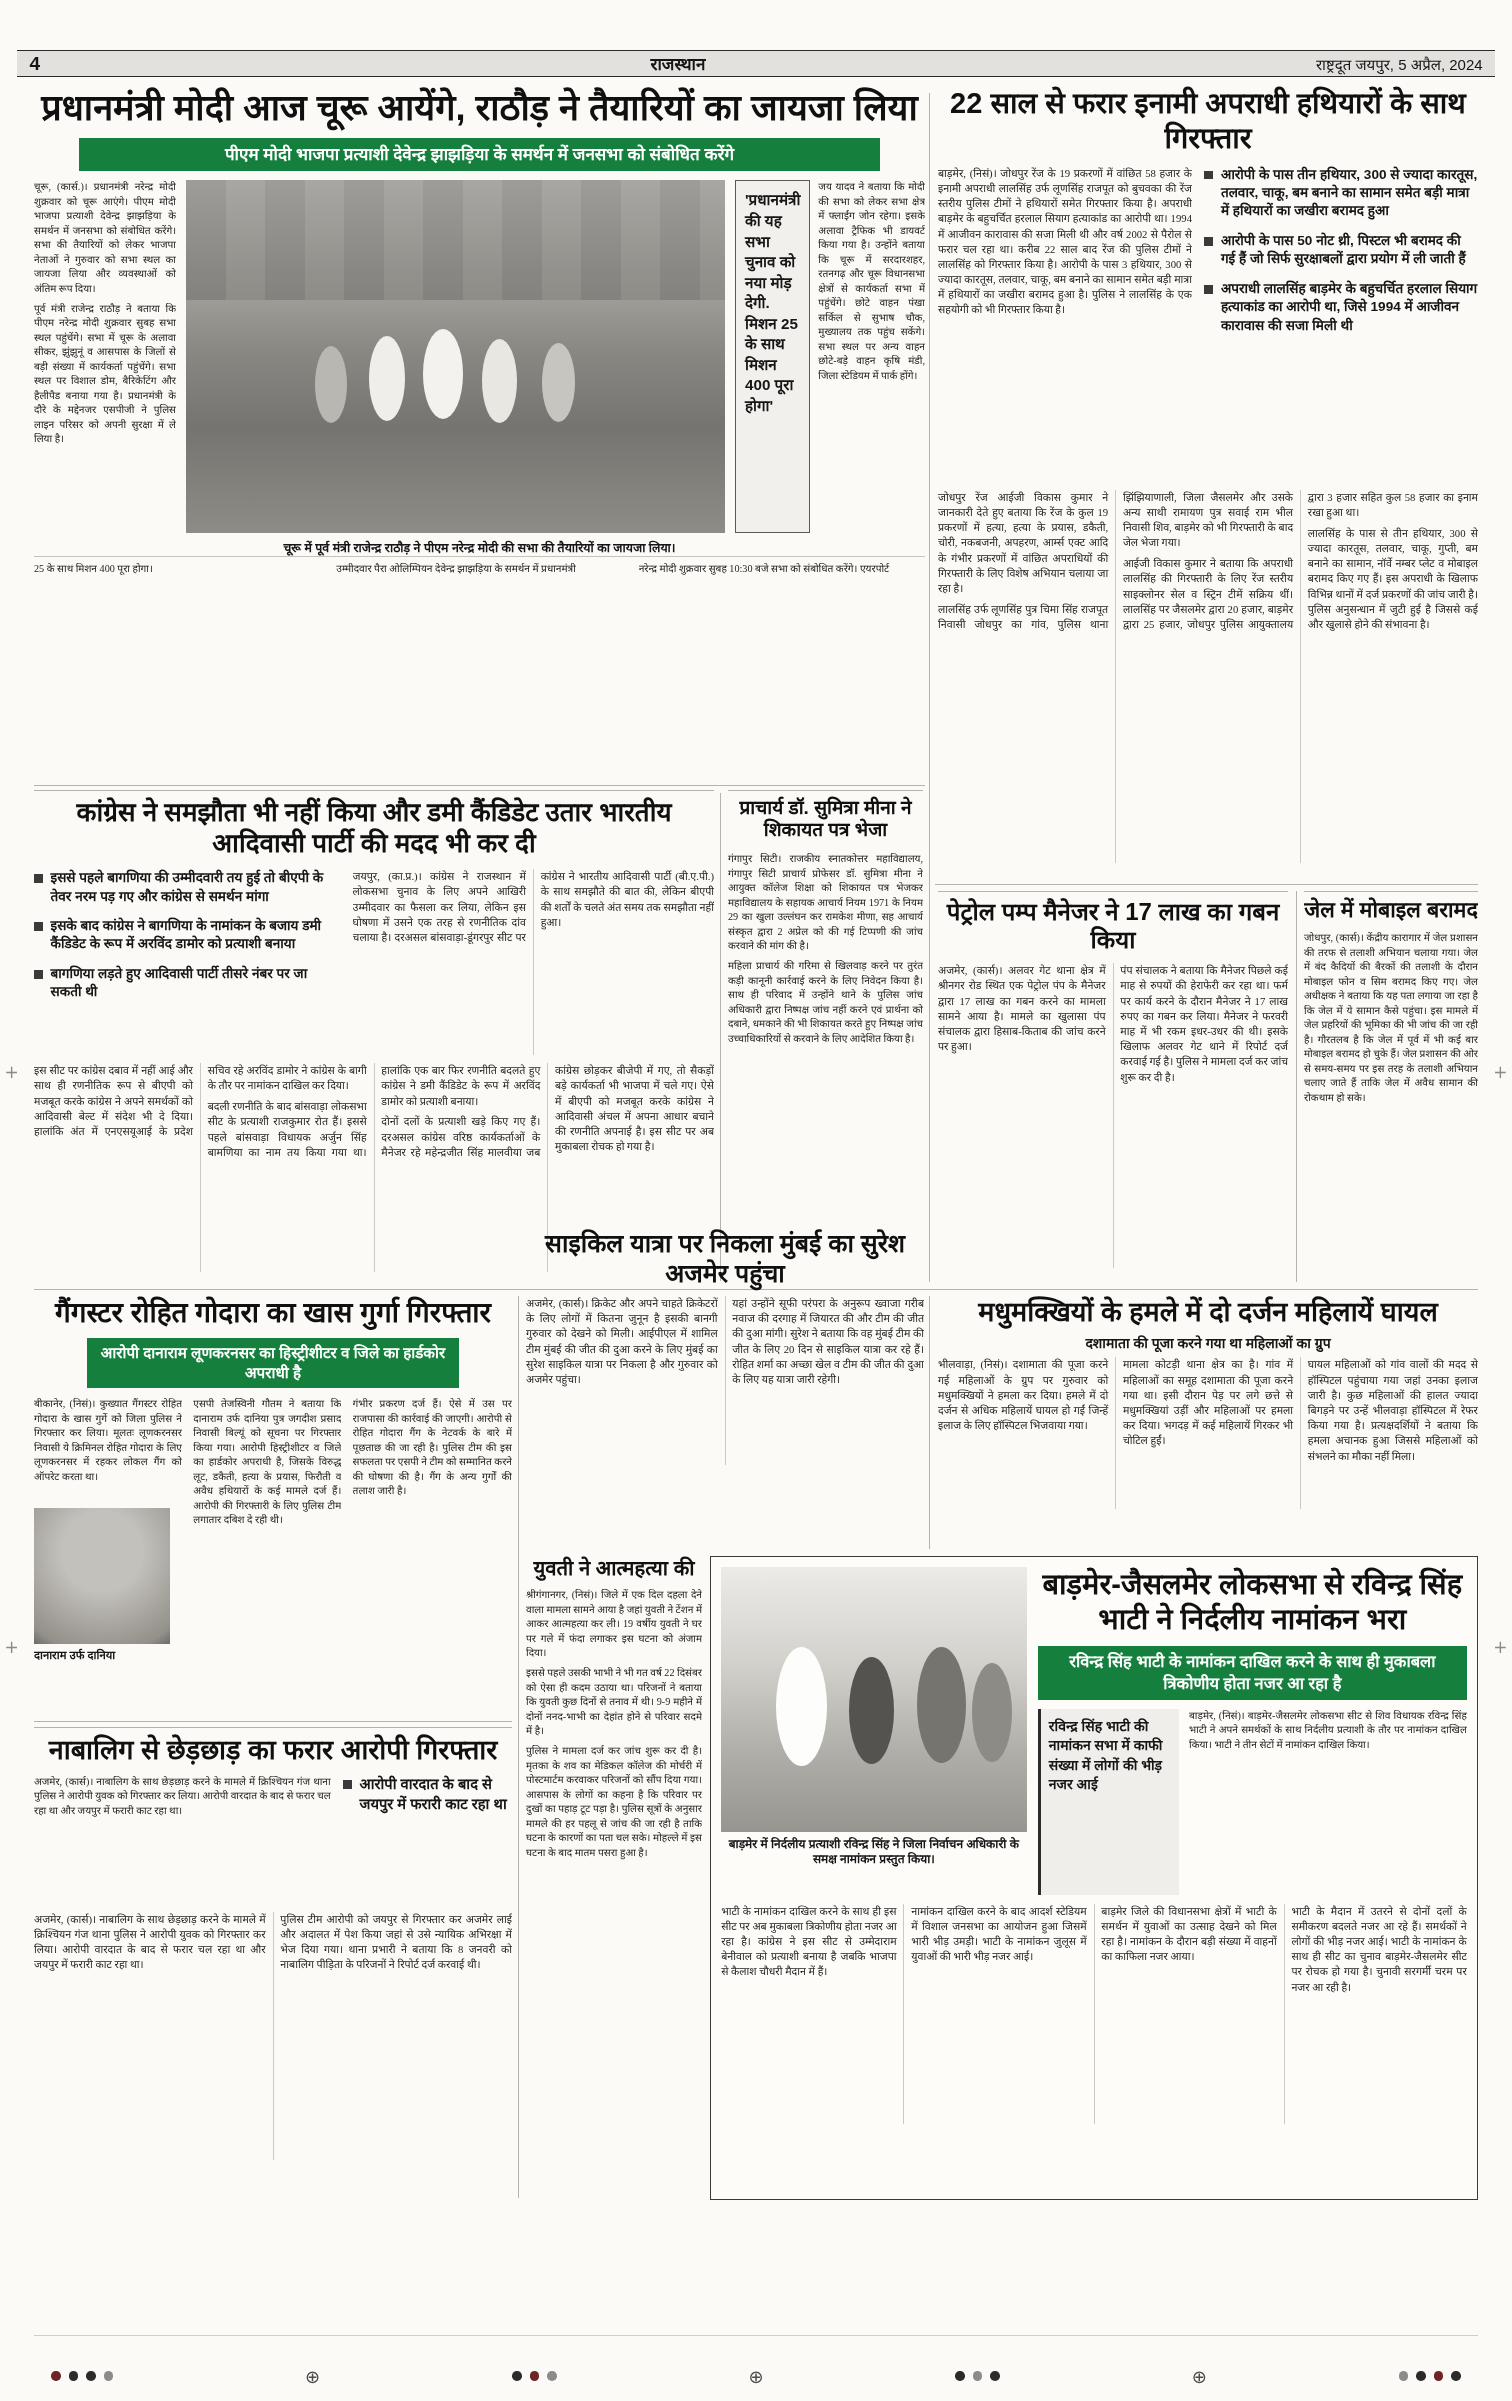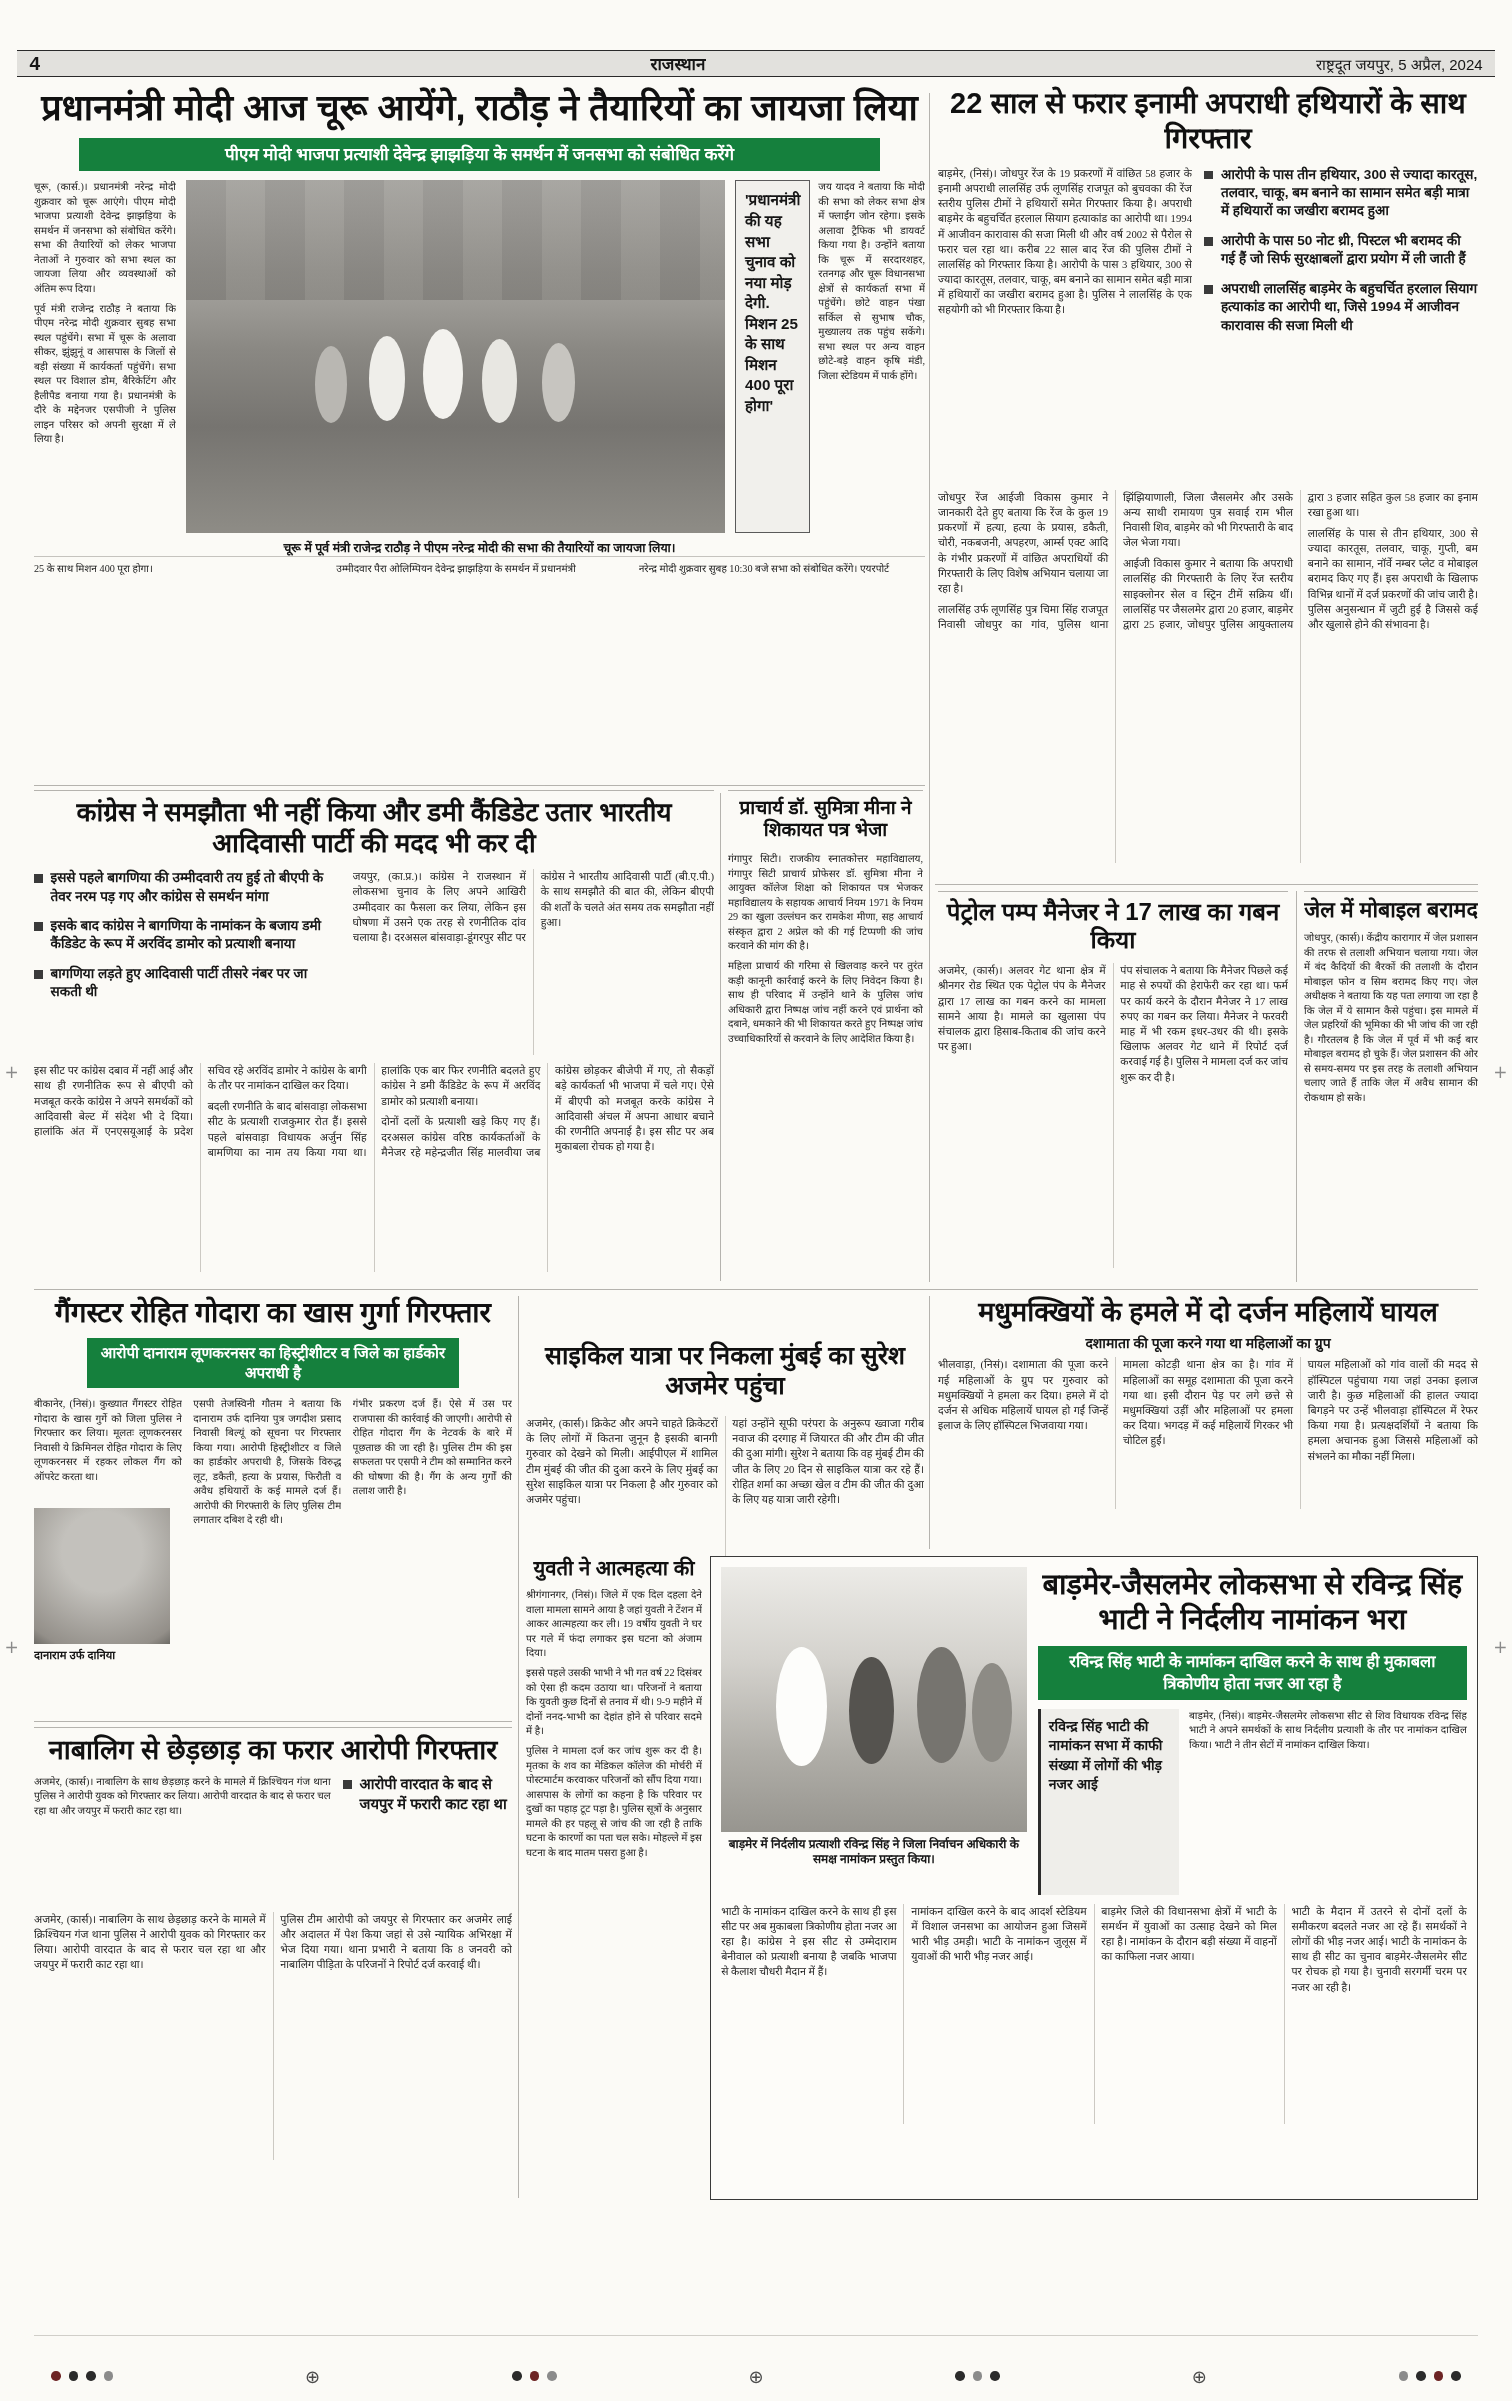--- a/index.html
+++ b/index.html
@@ -192,23 +192,23 @@
       <div style="width:148px;display:flex;flex-direction:column;overflow:hidden">
         <div class="body small" style="flex:1;overflow:hidden">बीकानेर, (निसं)। कुख्यात गैंगस्टर रोहित गोदारा के खास गुर्गे को जिला पुलिस ने गिरफ्तार कर लिया। मूलतः लूणकरनसर निवासी ये क्रिमिनल रोहित गोदारा के लिए लूणकरनसर में रहकर लोकल गैंग को ऑपरेट करता था।</div>
         <div class="photo photo-portrait" style="width:136px;height:136px;margin-top:4.5px"></div>
         <div class="caption" style="font-size:11.3px;margin-top:3.4px;text-align:left">दानाराम उर्फ दानिया</div>
       </div>
       <div class="body small" style="width:148px;overflow:hidden">एसपी तेजस्विनी गौतम ने बताया कि दानाराम उर्फ दानिया पुत्र जगदीश प्रसाद निवासी बिल्यूं को सूचना पर गिरफ्तार किया गया। आरोपी हिस्ट्रीशीटर व जिले का हार्डकोर अपराधी है, जिसके विरुद्ध लूट, डकैती, हत्या के प्रयास, फिरौती व अवैध हथियारों के कई मामले दर्ज हैं। आरोपी की गिरफ्तारी के लिए पुलिस टीम लगातार दबिश दे रही थी।</div>
       <div class="body small" style="flex:1;overflow:hidden">गंभीर प्रकरण दर्ज हैं। ऐसे में उस पर राजपासा की कार्रवाई की जाएगी। आरोपी से रोहित गोदारा गैंग के नेटवर्क के बारे में पूछताछ की जा रही है। पुलिस टीम की इस सफलता पर एसपी ने टीम को सम्मानित करने की घोषणा की है। गैंग के अन्य गुर्गों की तलाश जारी है।</div>
     </div>
   </div>
 
-  <div class="article" style="left:526px;top:1340px;width:398px;height:254px">
+  <div class="article" style="left:526px;top:1228px;width:398px;height:254px">
     <div class="hl" style="font-size:25px">साइकिल यात्रा पर निकला मुंबई का सुरेश अजमेर पहुंचा</div>
-    <div class="body cols2" style="margin-top:16px;height:169px;overflow:hidden">
+    <div class="body cols2" style="margin-top:8px;height:169px;overflow:hidden">
         <p>अजमेर, (कार्स)। क्रिकेट और अपने चाहते क्रिकेटरों के लिए लोगों में कितना जुनून है इसकी बानगी गुरुवार को देखने को मिली। आईपीएल में शामिल टीम मुंबई की जीत की दुआ करने के लिए मुंबई का सुरेश साइकिल यात्रा पर निकला है और गुरुवार को अजमेर पहुंचा।</p>
         <p>यहां उन्होंने सूफी परंपरा के अनुरूप ख्वाजा गरीब नवाज की दरगाह में जियारत की और टीम की जीत की दुआ मांगी। सुरेश ने बताया कि वह मुंबई टीम की जीत के लिए 20 दिन से साइकिल यात्रा कर रहे हैं। रोहित शर्मा का अच्छा खेल व टीम की जीत की दुआ के लिए यह यात्रा जारी रहेगी।</p>
       </div>
   </div>
 
   <div class="article" style="left:938px;top:1296px;width:540px;height:254px">
     <div class="hl" style="font-size:27px">मधुमक्खियों के हमले में दो दर्जन महिलायें घायल</div>
     <div class="strap">दशामाता की पूजा करने गया था महिलाओं का ग्रुप</div>
     <div class="body cols3" style="height:152px;overflow:hidden">
         <p>भीलवाड़ा, (निसं)। दशामाता की पूजा करने गई महिलाओं के ग्रुप पर गुरुवार को मधुमक्खियों ने हमला कर दिया। हमले में दो दर्जन से अधिक महिलायें घायल हो गईं जिन्हें इलाज के लिए हॉस्पिटल भिजवाया गया।</p>

